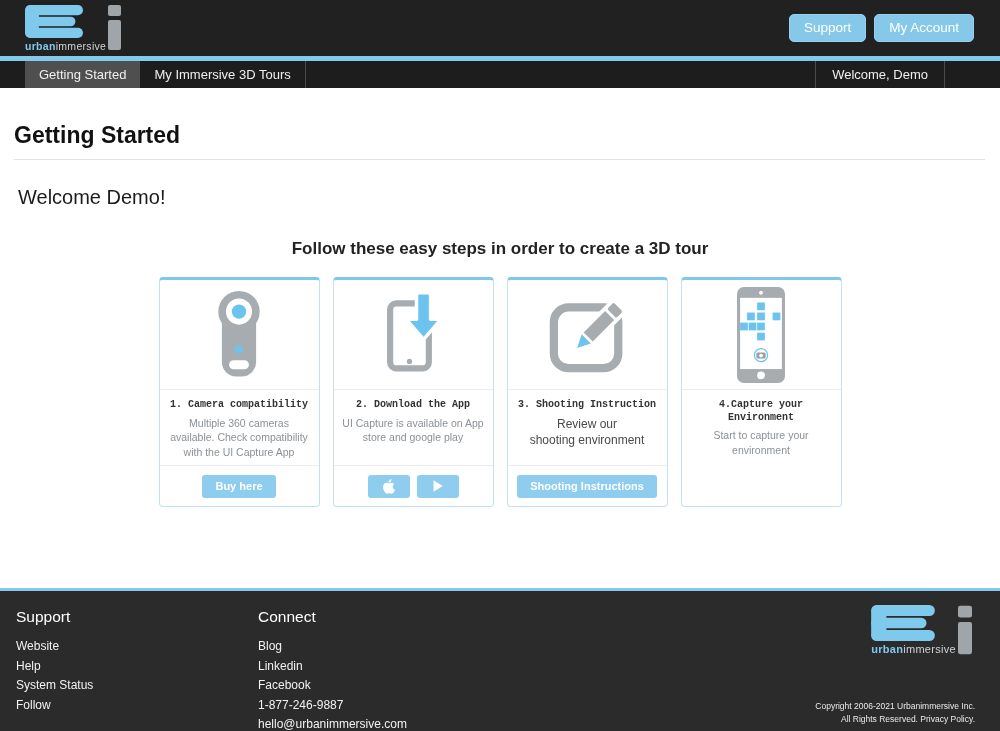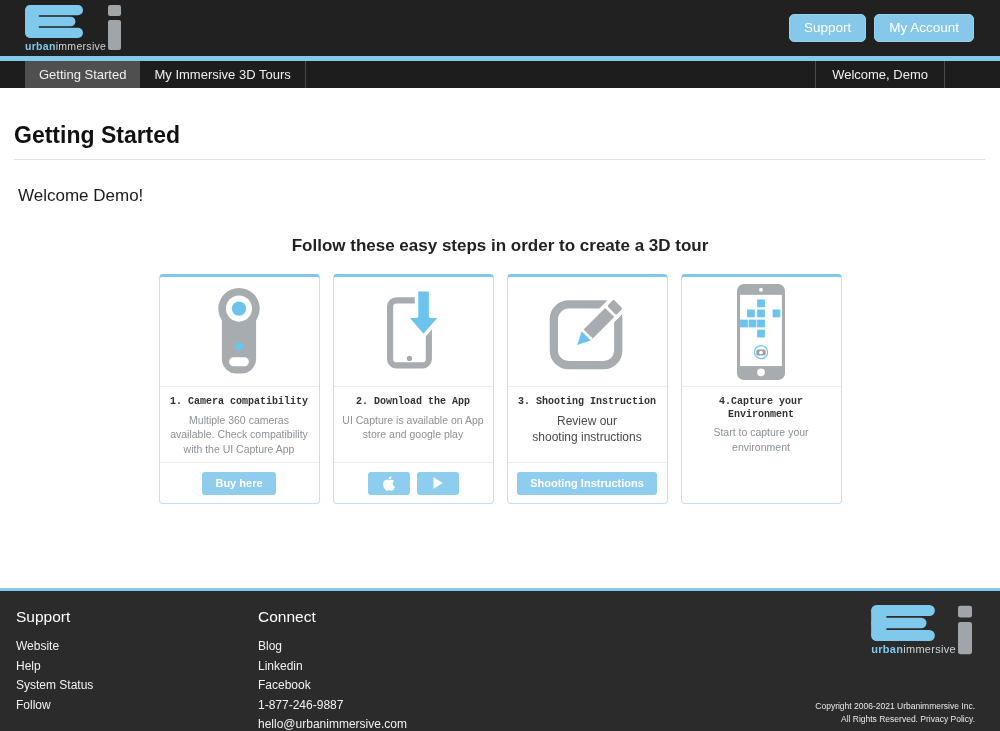--- a/index.html
+++ b/index.html
@@ -45,21 +45,21 @@
   .nav-welcome {
     margin-left:auto; display:flex; align-items:center; padding:0 16px;
     border-left:1px solid #4a4a4a; border-right:1px solid #4a4a4a; white-space:nowrap;
   }
   .nav-spacer { width:55px; }
 
   
   .main { background:#fff; height:500px; }
   .page-title { font-size:23px; font-weight:bold; color:#111; padding:34px 0 10px 14px; }
   .title-divider { border-top:1px solid #e2e2e2; margin:0 15px 0 14px; }
-  .welcome-msg { font-size:17px; color:#1c1c1c; padding:26px 0 0 18px; }
+  .welcome-msg { font-size:20px; color:#1c1c1c; padding:26px 0 0 18px; }
   .steps-heading { text-align:center; font-weight:bold; font-size:17px; color:#222; margin-top:30px; }
 
   .cards-row { display:flex; justify-content:center; gap:13px; margin-top:18px; }
   .card {
     width:161px; height:230px; background:#fff;
     border:1px solid #c3e1f2; border-top:3px solid #7fc8ec; border-radius:4px;
     display:flex; flex-direction:column;
   }
   .card-iconbox {
     height:110px; display:flex; align-items:center; justify-content:center;
@@ -197,21 +197,21 @@
             <rect x="52" y="-10" width="22" height="70" rx="5" fill="#ffffff"></rect>
             <rect x="56" y="-4" width="14" height="10" rx="2" fill="#a7acb1"></rect>
             <rect x="56" y="9" width="14" height="33" fill="#a7acb1"></rect>
             <polygon points="56,45 70,45 63,59" fill="#6cc4ee"></polygon>
           </g>
         </svg>
       </div>
       <div class="card-textbox">
         <div class="card-title">3. Shooting Instruction</div>
         <div class="card-body">Review our
-shooting instructions</div>
+shooting environment</div>
       </div>
       <div class="card-btnbox">
         <button class="card-btn">Shooting Instructions</button>
       </div>
     </div>
 
     <div class="card">
       <div class="card-iconbox">
         <svg width="70" height="96" viewBox="0 0 90 124">
           <rect x="14" y="0" width="62" height="124" rx="9" fill="#a7acb1"></rect>

